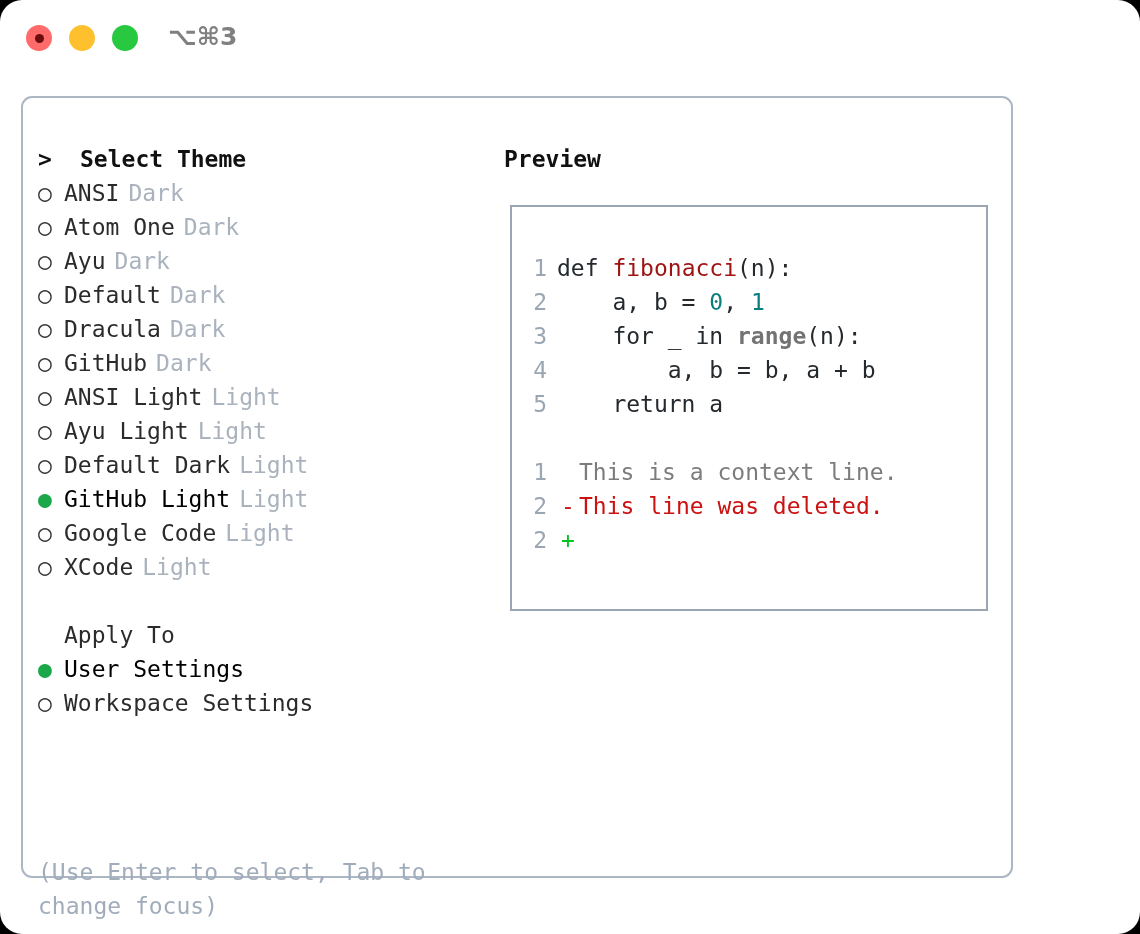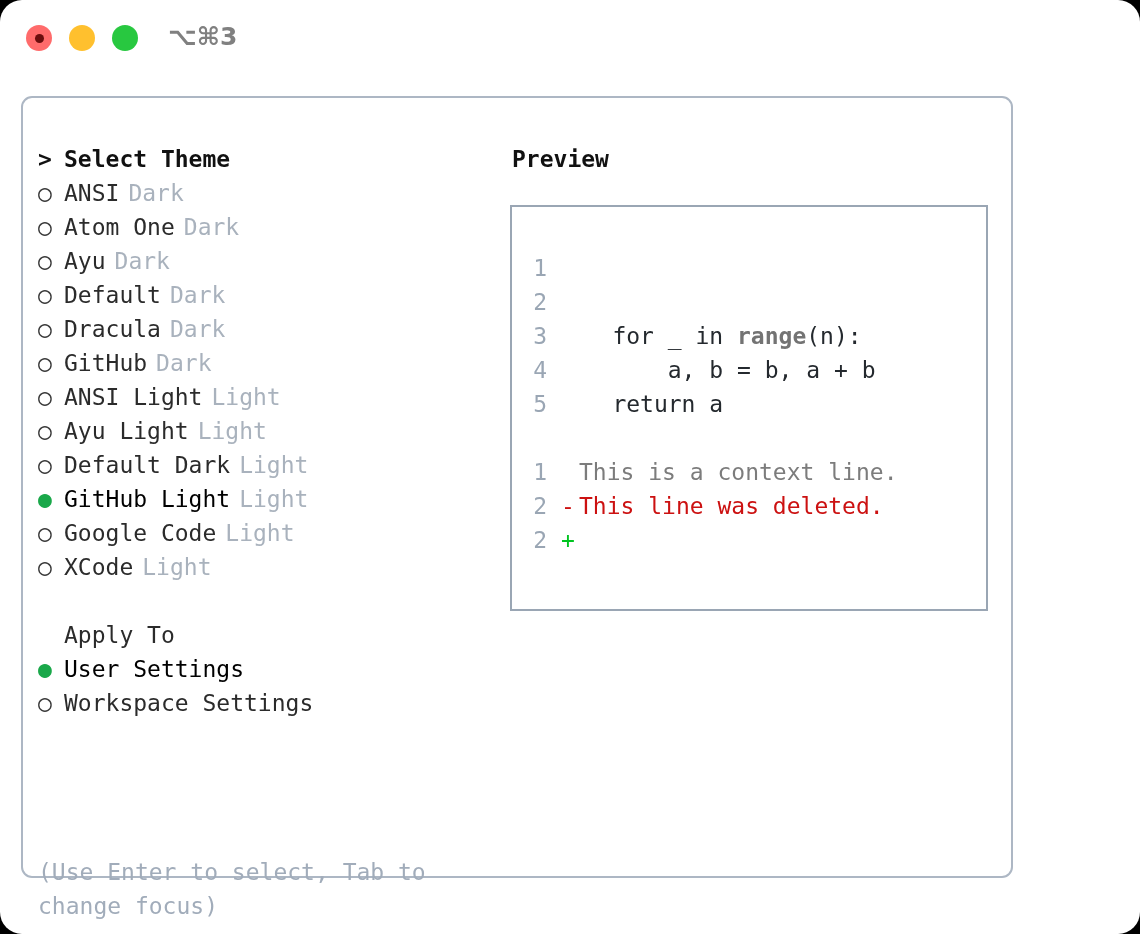--- a/index.html
+++ b/index.html
@@ -117,21 +117,21 @@
     text-align: left;
     font-size: 23px;
     line-height: 34px;
   }
   .marker-arrow { color: #111111; font-weight: 700; }
   .marker-empty { color: #3b3b3b; }
   .marker-filled { color: #1aa84a; }
   .marker-none  { color: transparent; }
 
   .label { color: #2b2b2b; }
-  .label-bold { color: #111111; font-weight: 700; }
+  .label-bold { color: #111111; font-weight: 700; margin-left: 16px; }
   .label-selected { color: #000000; }
   .suffix { color: #a9b2bd; padding-left: 9px; }
 
   .spacer-row { height: 34px; }
 
   .hint {
     position: absolute;
     left: 15px;
     top: 757px;
     width: 420px;
@@ -147,21 +147,21 @@
     left: 477px;
     top: 44px;
     width: 500px;
   }
 
   .preview-title {
     font-size: 23px;
     line-height: 34px;
     font-weight: 700;
     color: #111111;
-    margin: 0 0 22px 12px;
+    margin: 0 0 22px 4px;
     white-space: pre;
   }
 
   .code-box {
     position: absolute;
     left: 487px;
     top: 107px;
     width: 478px;
     height: 406px;
     border: 2px solid #9aa6b4;
@@ -262,22 +262,22 @@
 
       <div class="hint">(Use Enter to select, Tab to change focus)</div>
 
       <div class="right-col">
         <div class="preview-title">Preview</div>
       </div>
 
       <div class="code-box">
         <div class="code-inner">
           <div id="code-lines">
-              <div class="code-line"><span class="lineno">1</span></div>
-              <div class="code-line"><span class="lineno">2</span></div>
+              <div class="code-line"><span class="lineno">1</span><span><span class="tok-plain">def </span><span class="tok-func">fibonacci</span><span class="tok-plain">(n):</span></span></div>
+              <div class="code-line"><span class="lineno">2</span><span><span class="tok-plain">    a, b = </span><span class="tok-num">0</span><span class="tok-plain">, </span><span class="tok-num">1</span></span></div>
               <div class="code-line"><span class="lineno">3</span><span><span class="tok-plain">    for _ in </span><span class="tok-call">range</span><span class="tok-plain">(n):</span></span></div>
               <div class="code-line"><span class="lineno">4</span><span><span class="tok-plain">        a, b = b, a + b</span></span></div>
               <div class="code-line"><span class="lineno">5</span><span><span class="tok-plain">    return a</span></span></div>
             </div>
           <div class="diff-gap"></div>
           <div id="diff-lines">
               <div class="code-line"><span class="lineno">1</span><span class="diff-sign diff-ctx"> </span><span class="diff-ctx">This is a context line.</span></div>
               <div class="code-line"><span class="lineno">2</span><span class="diff-sign diff-del">-</span><span class="diff-del">This line was deleted.</span></div>
               <div class="code-line"><span class="lineno">2</span><span class="diff-sign diff-add">+</span></div>
             </div>

